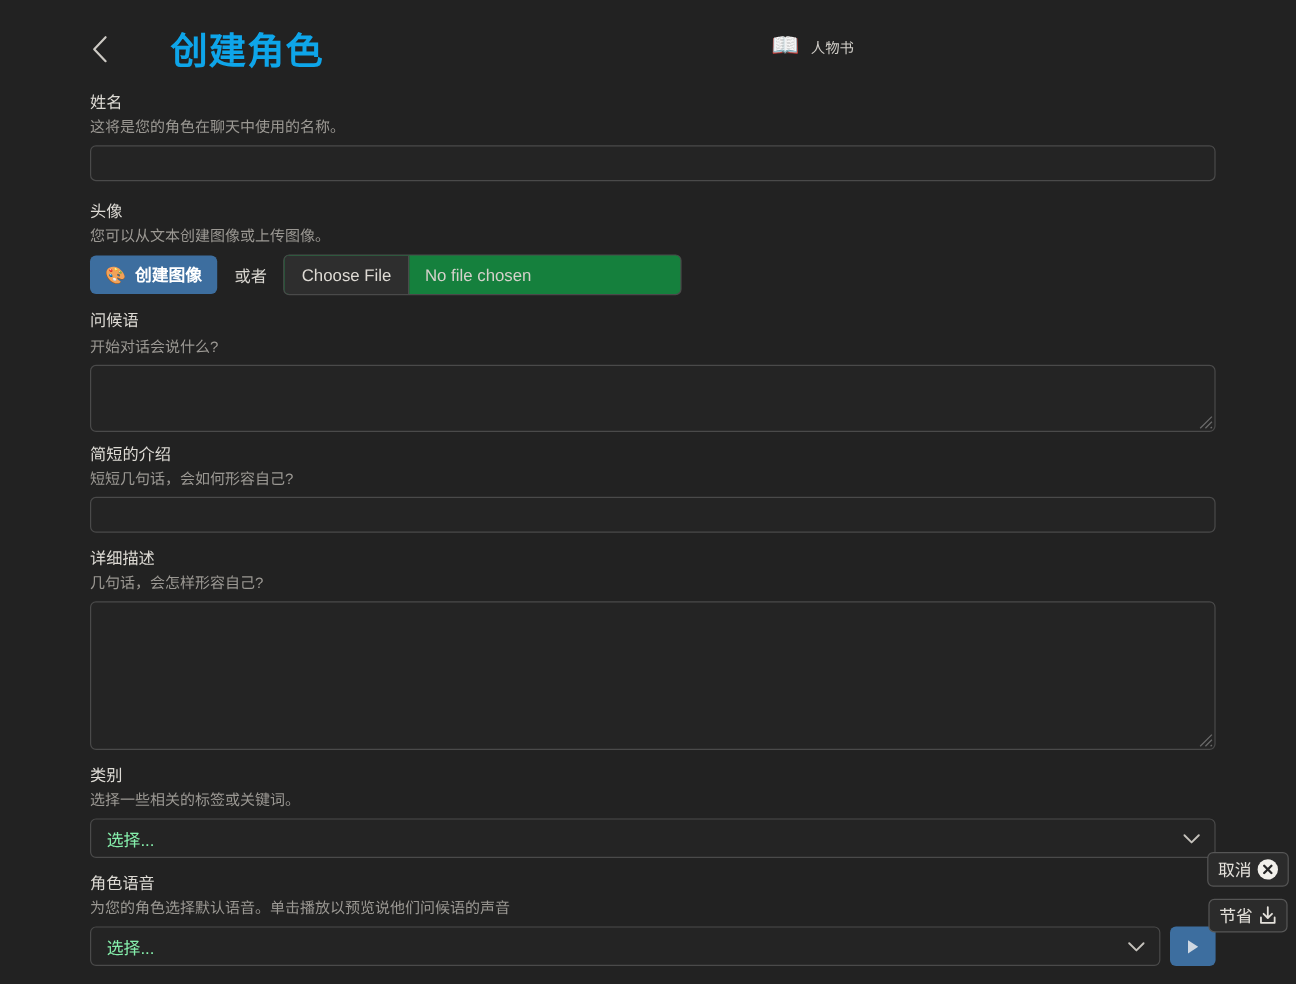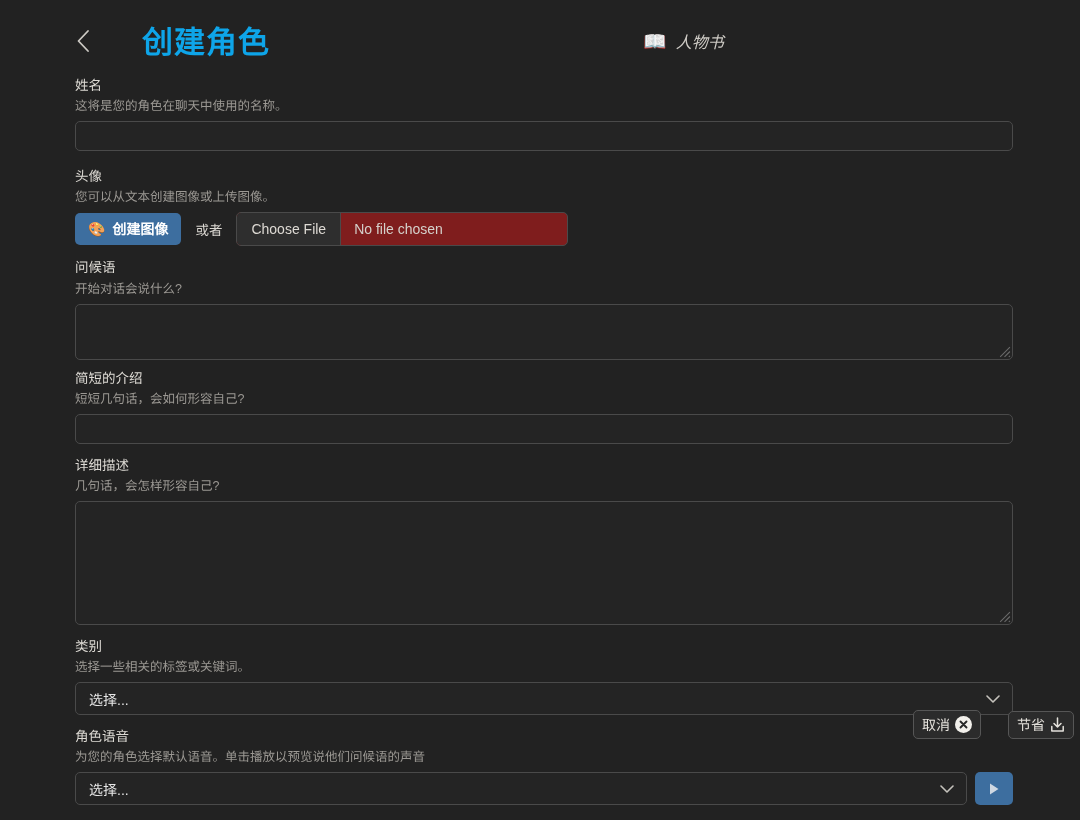--- a/index.html
+++ b/index.html
@@ -52,24 +52,23 @@
     align-items: center;
     gap: 9px;
     cursor: pointer;
   }
   .book-icon {
     font-size: 19px;
     line-height: 1;
     filter: grayscale(0.25);
   }
   .header-right-label {
-    font-size: 16px;
+    font-size: 12px;
     color: #cfccc6;
     white-space: nowrap;
-    font-style: italic;
   }
 
   
   .form {
     padding: 0 67px 0 75px;
     box-sizing: border-box;
   }
   .field { margin-bottom: 0; }
   .field-label {
     font-size: 13.5px;
@@ -145,21 +144,21 @@
     font-weight: normal;
     color: #d9d6d0;
     margin: 0 14px;
     white-space: nowrap;
   }
   .file-input {
     display: flex;
     align-items: stretch;
     border: 1px solid #4a4a4a;
     border-radius: 5px;
-    background: #7f1d1d;
+    background: #15803d;
     overflow: hidden;
     height: 32px;
     width: 330px;
   }
   .file-btn {
     display: flex;
     align-items: center;
     padding: 0 14px;
     background: #2e2e2e;
     border-right: 1px solid #4a4a4a;
@@ -178,21 +177,21 @@
   }
 
   
   .select-wrap { position: relative; }
   .select-box {
     height: 33px;
     padding: 0 34px 0 13px;
     display: flex;
     align-items: center;
     font-size: 14px;
-    color: #e5e5e5;
+    color: #86efac;
     cursor: pointer;
   }
   .chevron-down {
     position: absolute;
     right: 13px;
     top: 50%;
     transform: translateY(-50%);
     pointer-events: none;
   }
 
@@ -214,22 +213,23 @@
     cursor: pointer;
   }
 
   
   .floating-actions {
     position: absolute;
     top: 710px;
     right: 6px;
     display: flex;
     align-items: center;
-    gap: 27px;
+    gap: 10px;
     z-index: 20;
+    flex-direction: column;
   }
   .fab {
     display: inline-flex;
     align-items: center;
     gap: 5px;
     background: #2b2b2b;
     border: 1px solid #565656;
     border-radius: 5px;
     color: #e4e1db;
     font-family: inherit;

